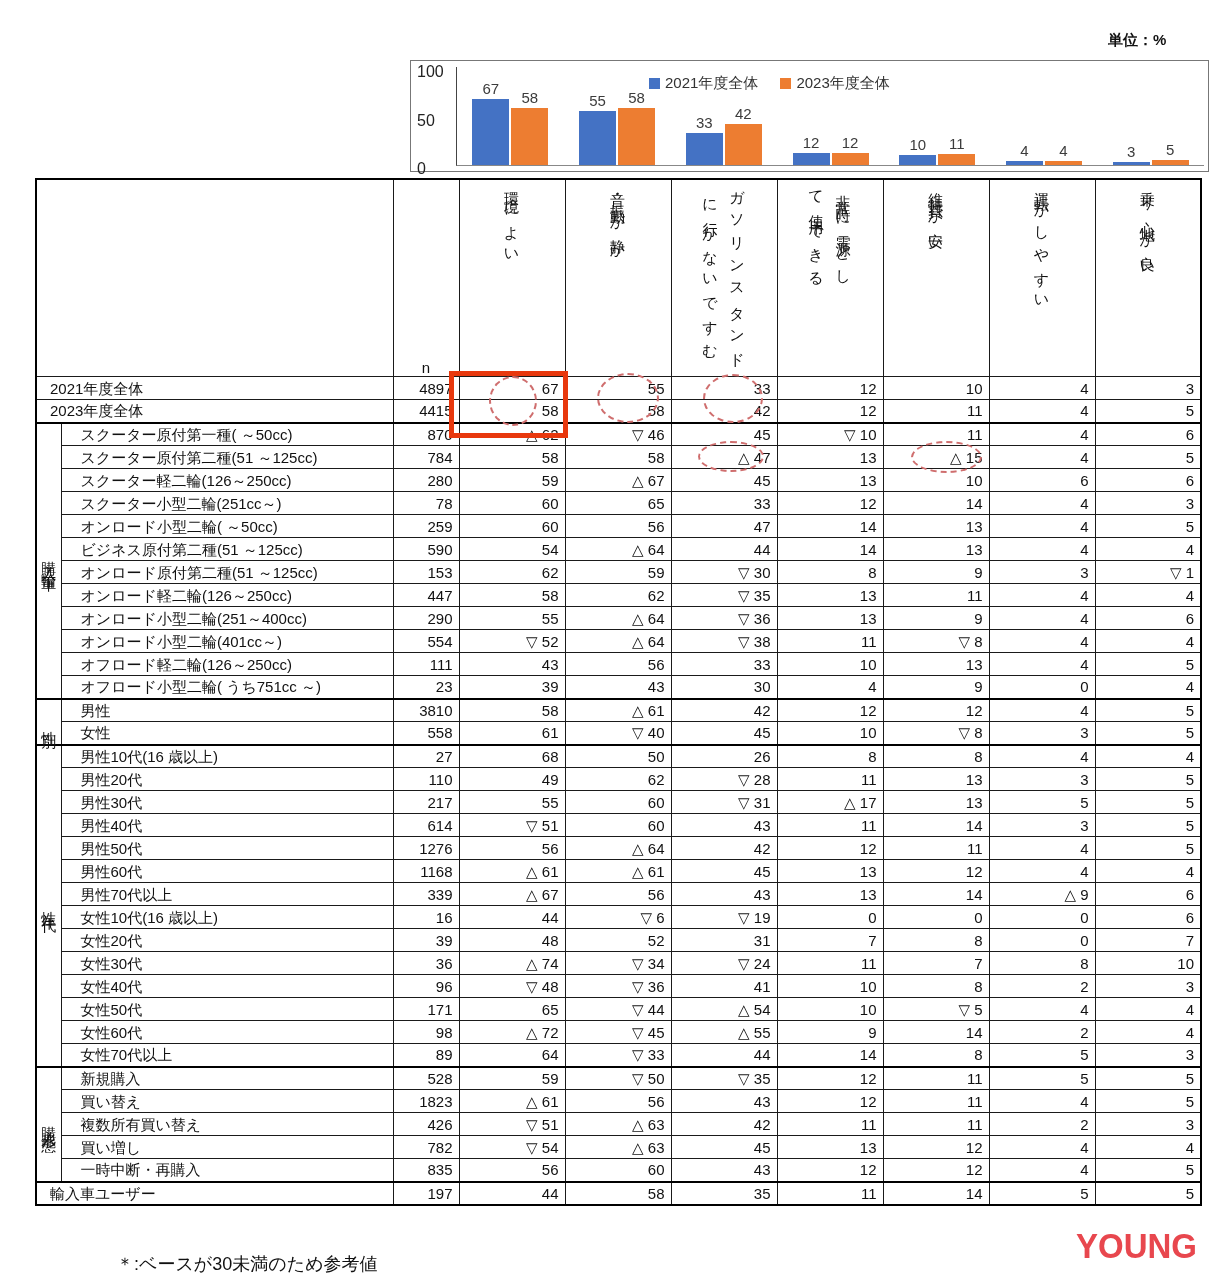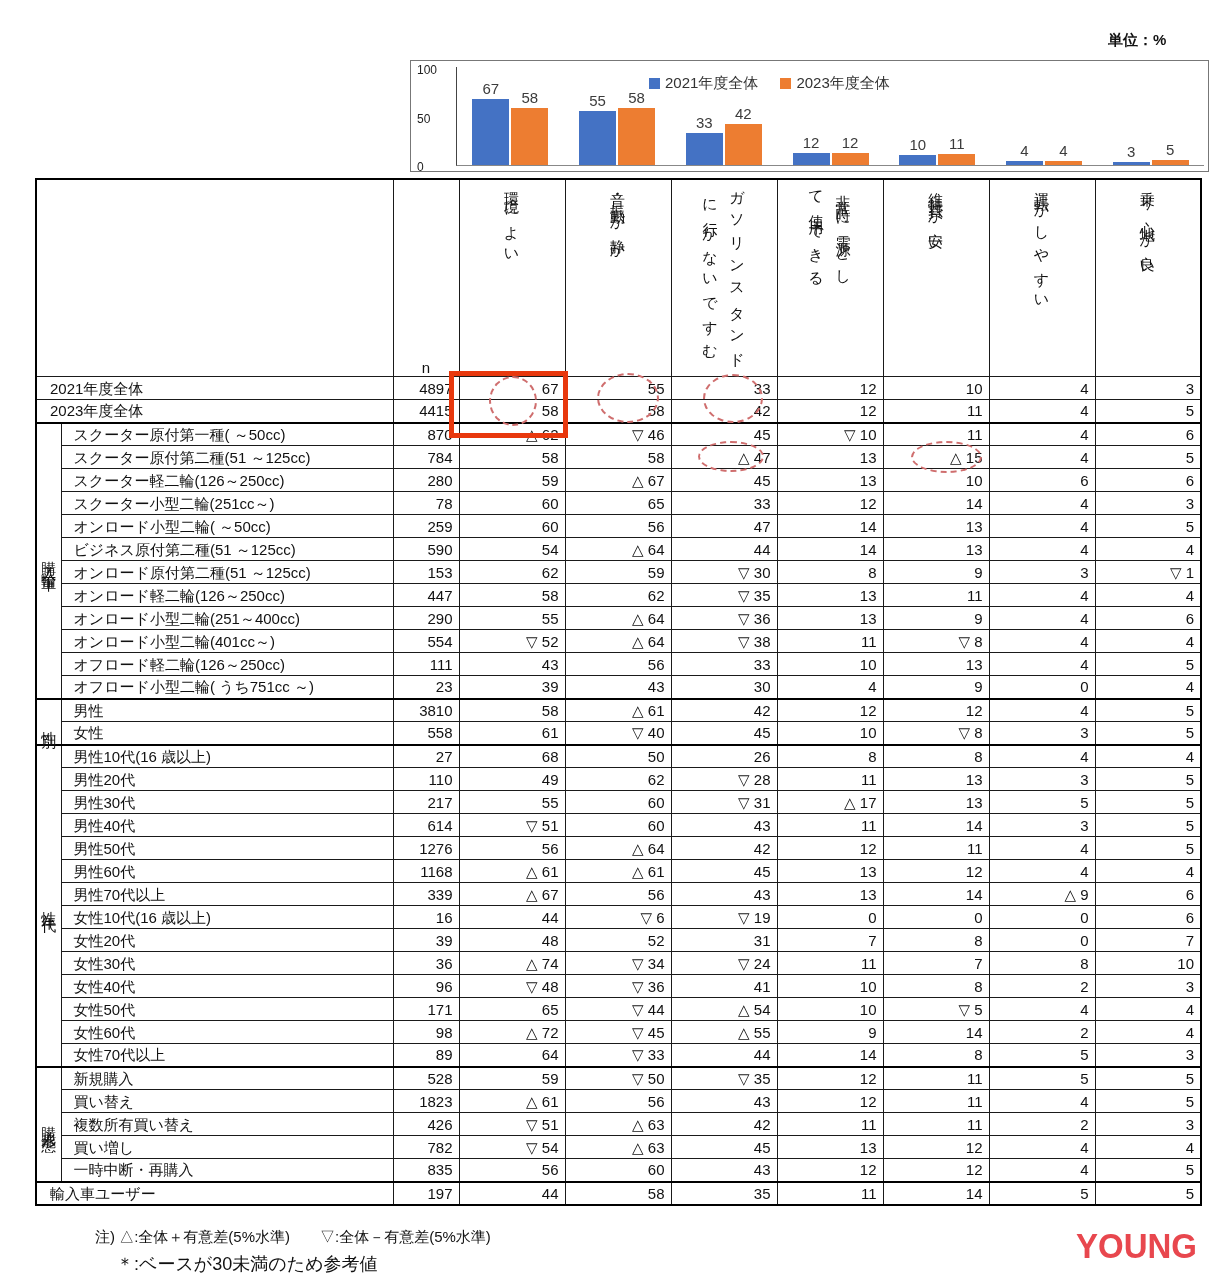--- a/index.html
+++ b/index.html
@@ -5,21 +5,21 @@
   html,body { margin:0; padding:0; background:#fff; }
   .page { position:relative; width:1214px; height:1280px; background:#fff;
           font-family:"Liberation Sans", sans-serif; color:#111; overflow:hidden; }
 
   .title { position:absolute; left:33px; top:12px; font-size:20px; font-weight:bold; letter-spacing:1px; }
   .unit  { position:absolute; left:1108px; top:31px; font-size:15px; font-weight:bold; }
 
   
   .chart { position:absolute; left:410px; top:60px; width:797px; height:110px;
            border:1px solid #777; background:#fff; }
-  .ytick { position:absolute; width:32px; text-align:left; font-size:12px; color:#222; left:6px; }
+  .ytick { position:absolute; width:32px; text-align:left; font-size:16px; color:#222; left:6px; }
   .yt100 { top:2px; } .yt50 { top:51px; } .yt0 { top:99px; }
   .plot  { position:absolute; left:45px; bottom:5px; width:747px; height:98px;
            border-left:1px solid #444; border-bottom:1px solid #888; display:flex; }
   .cgroup { flex:1; display:flex; justify-content:center; align-items:flex-end; gap:2px; height:98px; }
   .bwrap { position:relative; width:37px; height:98px; }
   .bar   { position:absolute; bottom:0; left:0; right:0; }
   .blabel{ position:absolute; left:50%; transform:translateX(-50%); font-size:15px; color:#3c3c3c; }
   .legend { position:absolute; left:238px; top:13px; display:flex; gap:22px; font-size:15px; color:#333; }
   .legend-item { display:flex; align-items:center; gap:5px; }
   .legend-swatch { width:11px; height:11px; display:inline-block; }
@@ -27,21 +27,21 @@
   
   table.grid { position:absolute; left:35px; top:178px; width:1167px;
                border-collapse:collapse; table-layout:fixed; border:2px solid #000; }
   .grid th, .grid td { border:1px solid #1a1a1a; padding:0; font-weight:normal; }
   .grid thead th { height:196px; }
   .vhead { vertical-align:top; text-align:center; padding-top:7px; }
   .vtext { display:inline-block; writing-mode:vertical-rl; text-orientation:mixed;
            white-space:pre-line; font-size:15px; letter-spacing:6px; line-height:27px; }
   .nhead { vertical-align:bottom; text-align:center; font-size:15px; padding-bottom:2px; }
   .grid tbody tr { height:23px; }
-  td.lbl { font-size:15px; white-space:nowrap; overflow:hidden; padding-left:12px; line-height:21px; }
+  td.lbl { font-size:15px; white-space:nowrap; overflow:hidden; padding-left:19px; line-height:21px; }
   td.lbl.indent { padding-left:33px; }
   td.lbl.full  { padding-left:13px; }
   td.num { font-size:15px; text-align:right; padding-right:6px; line-height:21px;
            font-family:"Liberation Sans", sans-serif; }
   th.grp { vertical-align:middle; text-align:center; }
   th.grp .vtext { letter-spacing:4px; line-height:18px; }
   tr.sec td, tr.sec th { border-top:2px solid #000; }
 
   
   .ann { position:absolute; pointer-events:none; }
@@ -590,21 +590,20 @@
       </tbody>
   </table>
 
   <div class="ann hl-rect"></div>
   <div class="ann hl-ell e1"></div>
   <div class="ann hl-ell e2"></div>
   <div class="ann hl-ell e3"></div>
   <div class="ann hl-ell e4"></div>
   <div class="ann hl-ell e5"></div>
 
-  <div class="note1">注) △:全体＋有意差(5%水準)　　▽:全体－有意差(5%水準)</div>
   <div class="note2">＊:ベースが30未満のため参考値</div>
 
   <div class="logo">
     <div class="l1">YOUNG</div>
     <div class="l2">
       <span class="kat">ヤングマシン</span>
       <span class="mac">MACHINE</span>
     </div>
   </div>
 

